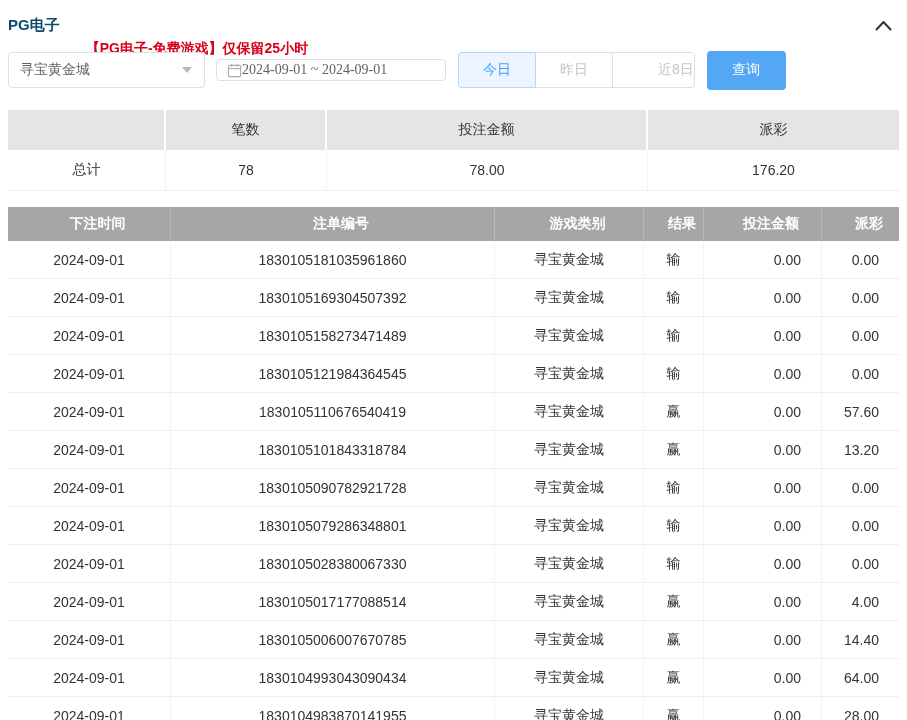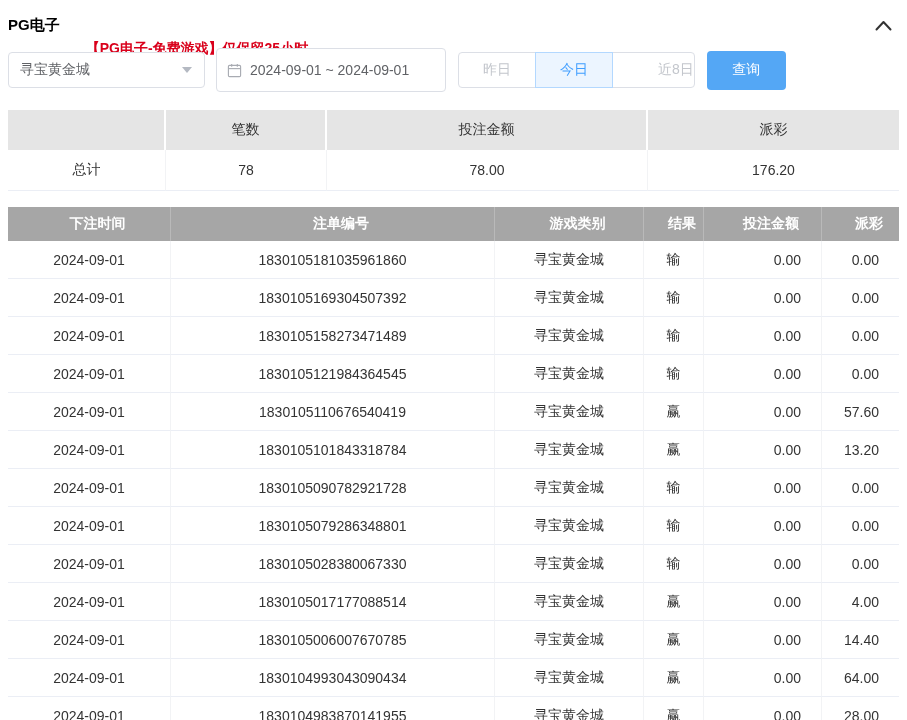--- a/index.html
+++ b/index.html
@@ -20,21 +20,21 @@
   
   .top-header {
     display: flex;
     align-items: center;
     padding-top: 12px;
     height: 38px;
   }
   .app-title {
     font-size: 15px;
     font-weight: 700;
-    color: #000000;
+    color: #0c4a6e;
   }
   .notice {
     margin-left: 26px;
     font-size: 14px;
     font-weight: 700;
     color: #d9001b;
     margin-top: 48px;
   }
   .collapse-btn {
     margin-left: auto;
@@ -72,31 +72,31 @@
   }
   .caret-down {
     width: 0; height: 0;
     border-left: 5px solid transparent;
     border-right: 5px solid transparent;
     border-top: 6px solid #b4b9c2;
   }
   .date-box {
     margin-left: 11px;
     width: 230px;
-    height: 44px;
+    height: 22px;
     border: 1px solid #dcdfe6;
     border-radius: 4px;
     display: flex;
     align-items: center;
     padding: 0 10px;
-    gap: 8px;
     font-size: 14px;
     color: #606266;
     cursor: pointer;
     background: #fff;
+    font-family: Liberation Serif, serif;
   }
   .btn-group {
     display: flex;
     margin-left: 12px;
   }
   .quick-btn {
     min-width: 78px;
     height: 36px;
     background: #fff;
     border: 1px solid #dcdfe6;
@@ -218,22 +218,22 @@
           <rect x="1.5" y="2.5" width="13" height="12" rx="1.2" fill="none" stroke="#a8abb2" stroke-width="1.2"></rect>
           <line x1="1.5" y1="6" x2="14.5" y2="6" stroke="#a8abb2" stroke-width="1.2"></line>
           <line x1="5" y1="1" x2="5" y2="4" stroke="#a8abb2" stroke-width="1.2"></line>
           <line x1="11" y1="1" x2="11" y2="4" stroke="#a8abb2" stroke-width="1.2"></line>
         </svg>
       </span>
       <span>2024-09-01 ~ 2024-09-01</span>
     </div>
 
     <div class="btn-group">
+      <button class="quick-btn active">今日</button>
       <button class="quick-btn">昨日</button>
-      <button class="quick-btn active">今日</button>
       <button class="quick-btn">近8日</button>
     </div>
 
     <button class="search-btn">查询</button>
   </div>
 
   <table class="summary-table">
     <colgroup>
       <col style="width:158px">
         <col style="width:161px">

